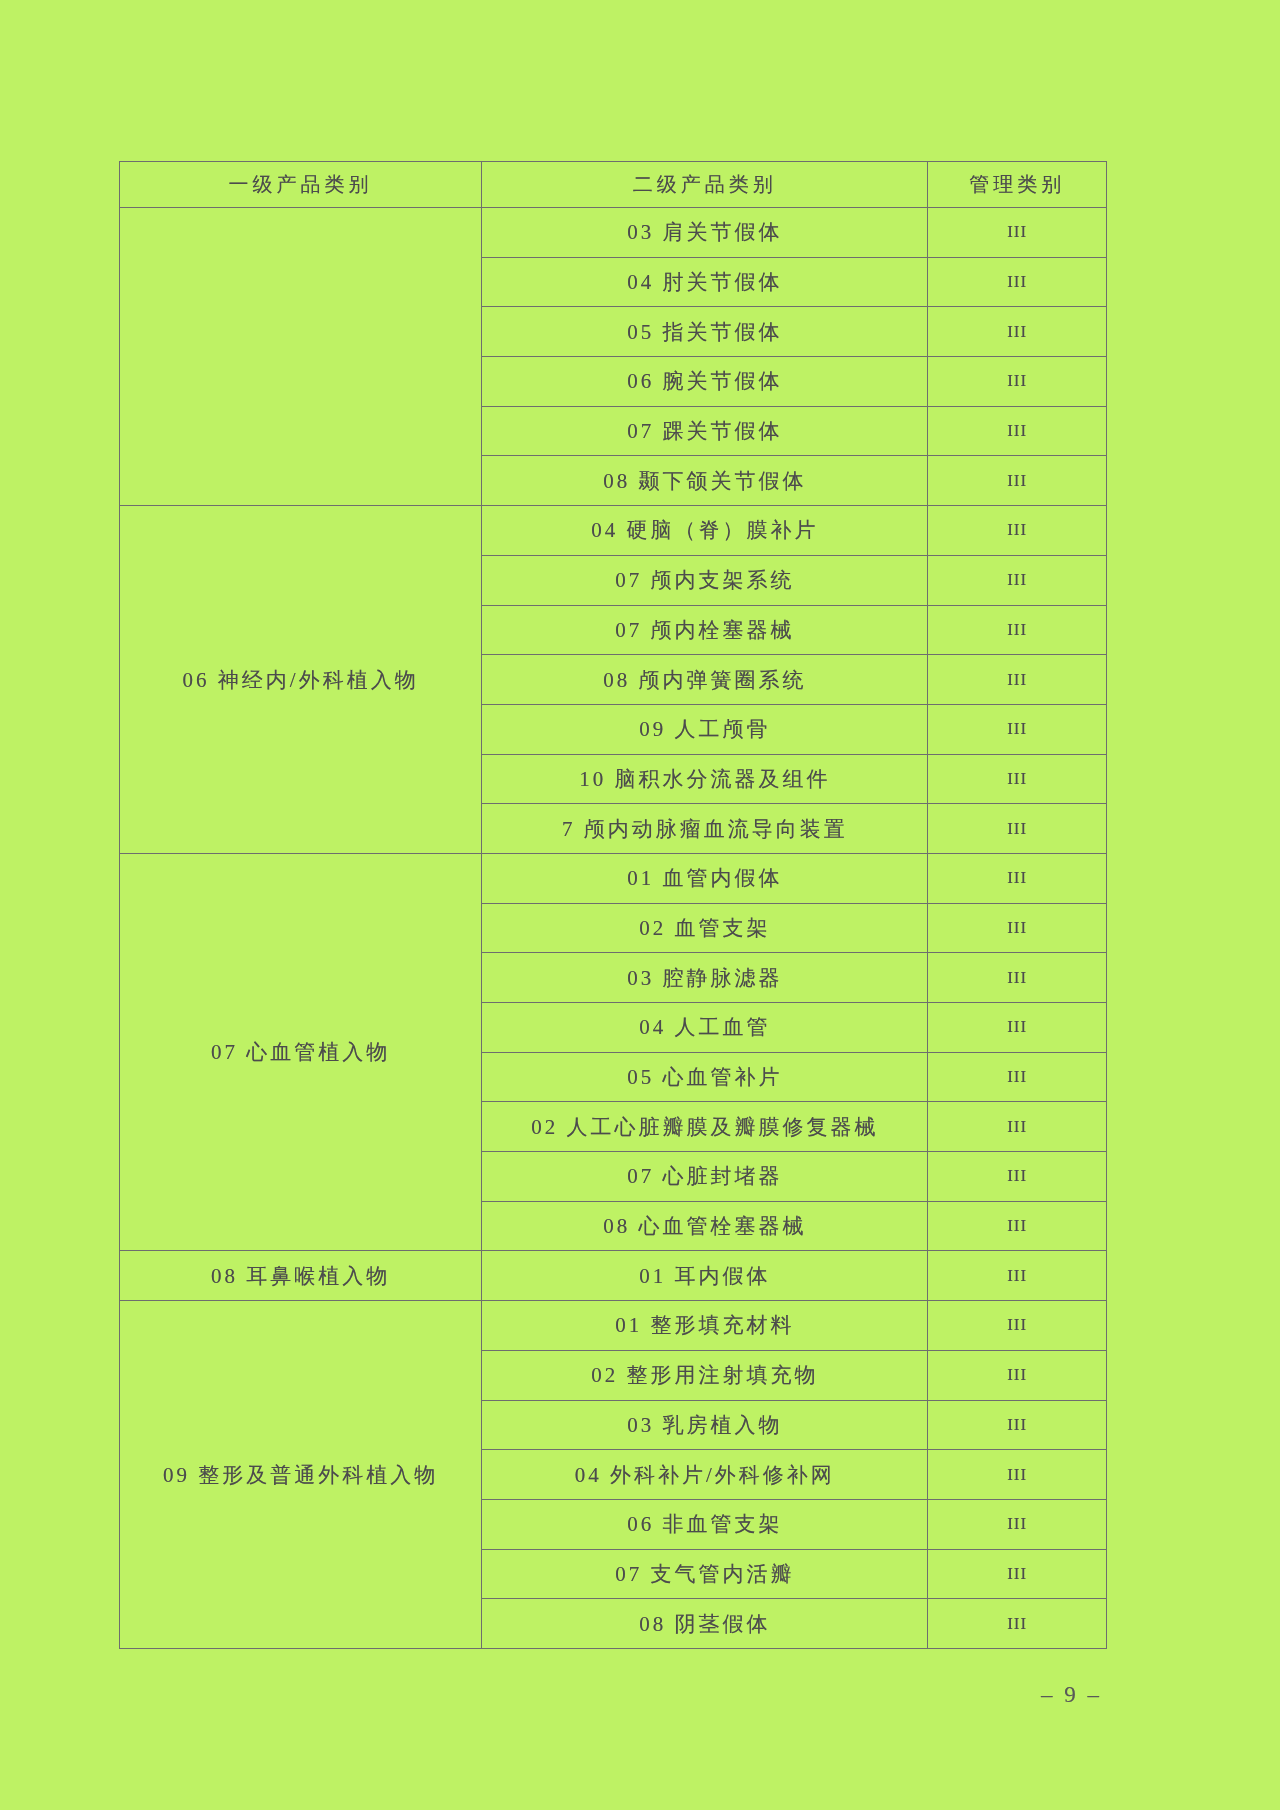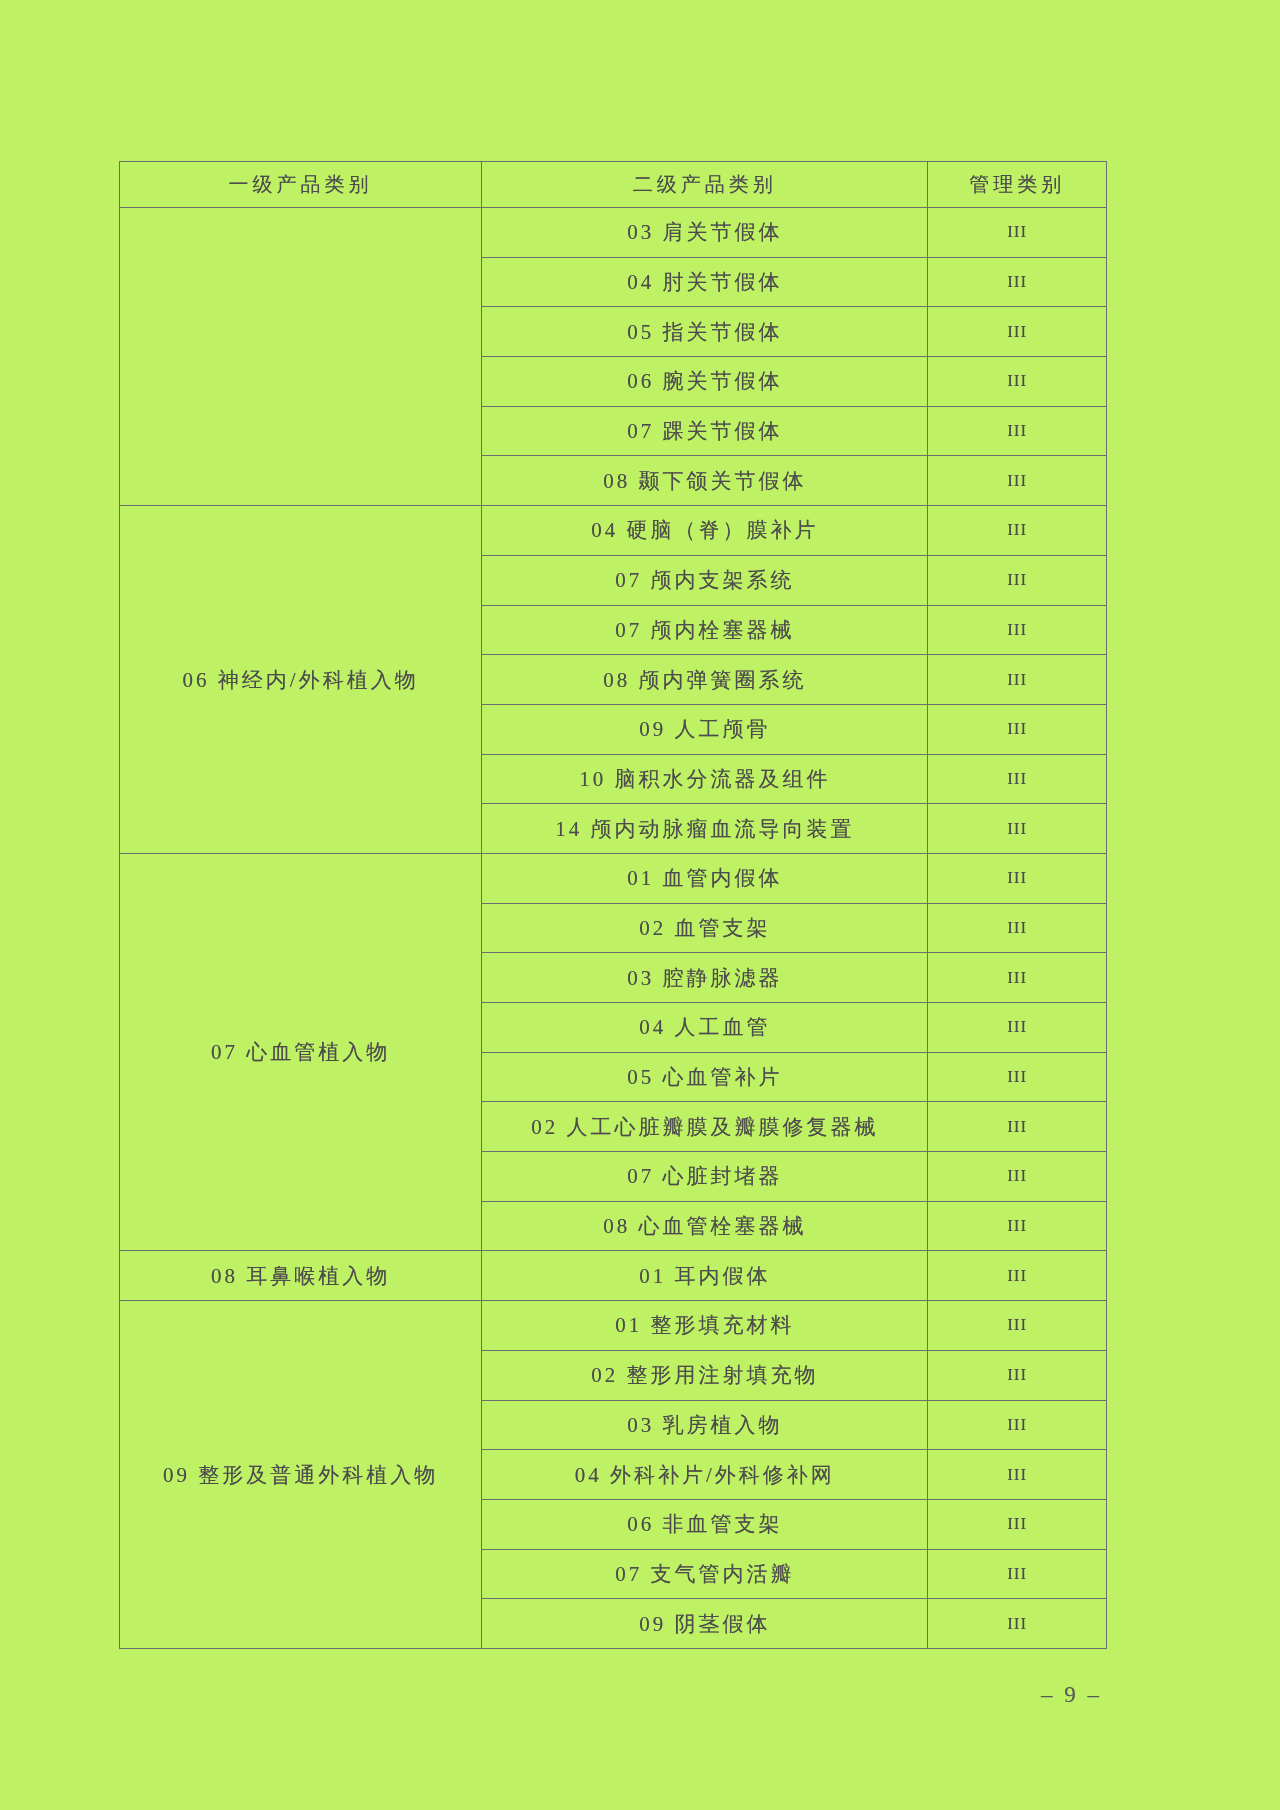--- a/index.html
+++ b/index.html
@@ -129,21 +129,21 @@
         </tr>
         <tr>
           <td class="col2">09 人工颅骨</td>
           <td class="col3">III</td>
         </tr>
         <tr>
           <td class="col2">10 脑积水分流器及组件</td>
           <td class="col3">III</td>
         </tr>
         <tr>
-          <td class="col2">14 颅内动脉瘤血流导向装置</td>
+          <td class="col2">7 颅内动脉瘤血流导向装置</td>
           <td class="col3">III</td>
         </tr>
         <tr>
           <td class="col1" rowspan="8">07 心血管植入物</td>
           <td class="col2">01 血管内假体</td>
           <td class="col3">III</td>
         </tr>
         <tr>
           <td class="col2">02 血管支架</td>
           <td class="col3">III</td>
@@ -196,21 +196,21 @@
         </tr>
         <tr>
           <td class="col2">06 非血管支架</td>
           <td class="col3">III</td>
         </tr>
         <tr>
           <td class="col2">07 支气管内活瓣</td>
           <td class="col3">III</td>
         </tr>
         <tr>
-          <td class="col2">09 阴茎假体</td>
+          <td class="col2">08 阴茎假体</td>
           <td class="col3">III</td>
         </tr>
       </tbody>
   </table>
 
   <div class="page-number">– 9 –</div>
 
 </div>
 
 </body></html>

